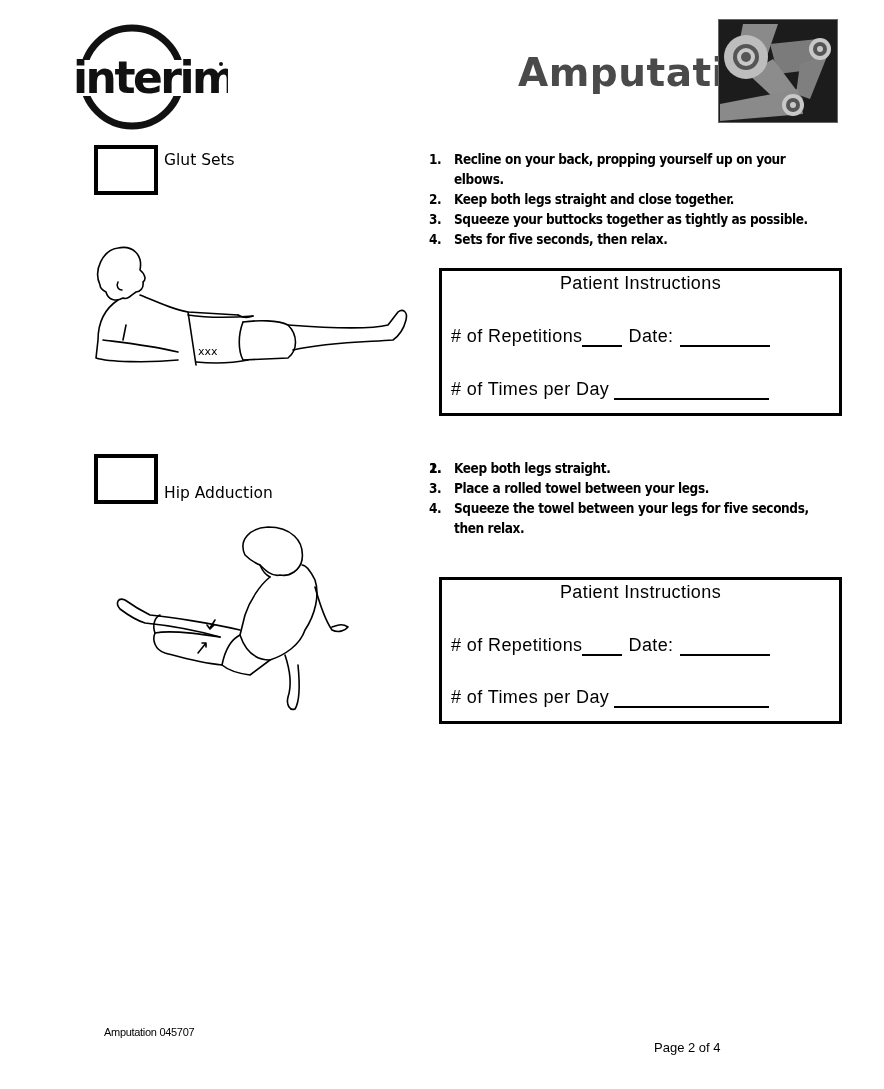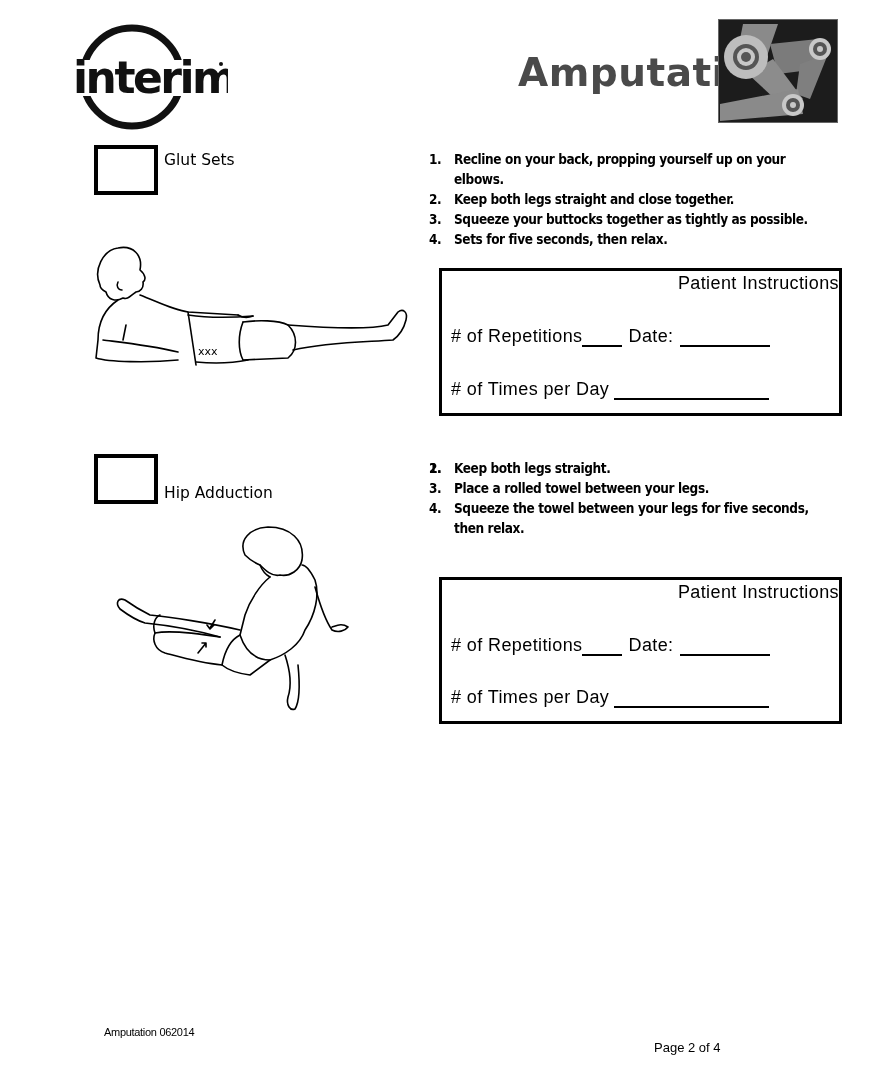--- a/index.html
+++ b/index.html
@@ -11,21 +11,21 @@
   .doc-title { left: 518px; top: 50px; font-family: "DejaVu Sans", sans-serif; font-weight: bold; font-size: 39px; color: #4a4a4a; letter-spacing: 0.5px; }
   .banner-img { left: 718px; top: 19px; width: 120px; height: 104px; }
 
   
   .checkbox { width: 58px; height: 44px; border: 4px solid #000; background: #fff; box-sizing: border-box; cursor: pointer; }
   .ex-title { font-family: "DejaVu Sans", sans-serif; font-weight: normal; font-size: 15.5px; }
   .steps { margin: 0; padding: 0; list-style: none; font-family: "DejaVu Sans Condensed", "DejaVu Sans", sans-serif; font-weight: bold; font-size: 13.5px; line-height: 20px; letter-spacing: -0.4px; }
   .steps li { position: relative; padding-left: 25px; }
   .steps li .num { position: absolute; left: 0; top: 0; }
   .pi-box { border: 3px solid #000; box-sizing: border-box; background: #fff; }
-  .pi-title { position: absolute; left: 0; right: 0; top: 2px; text-align: right; font-size: 18px; letter-spacing: 0.4px; }
+  .pi-title { position: absolute; left: 0; right: 0; top: 2px; text-align: center; font-size: 18px; letter-spacing: 0.4px; }
   .pi-row { position: absolute; left: 9px; font-size: 18px; letter-spacing: 0.4px; white-space: nowrap; display: flex; align-items: flex-end; }
   .blank { display: inline-block; border-bottom: 2px solid #000; height: 18px; cursor: text; }
   .footer-left { left: 104px; top: 1026px; font-size: 11px; letter-spacing: -0.3px; }
   .footer-right { left: 654px; top: 1024px; font-size: 13px; margin-top: 16px; }
   svg { display: block; }
 </style>
 </head>
 <body>
 
 <div class="abs logo">
@@ -151,14 +151,14 @@
     <span class="blank" style="width:40px;"></span>
     <span style="margin-left:6px;">Date:</span>
     <span class="blank" style="width:90px; margin-left:6px;"></span>
   </div>
   <div class="pi-row" style="top:107px;">
     <span># of Times per Day</span>
     <span class="blank" style="width:155px; margin-left:5px;"></span>
   </div>
 </div>
 
-<div class="abs footer-left">Amputation 062014</div>
+<div class="abs footer-left">Amputation 045707</div>
 <div class="abs footer-right">Page 2 of 4</div>
 
 </body></html>

